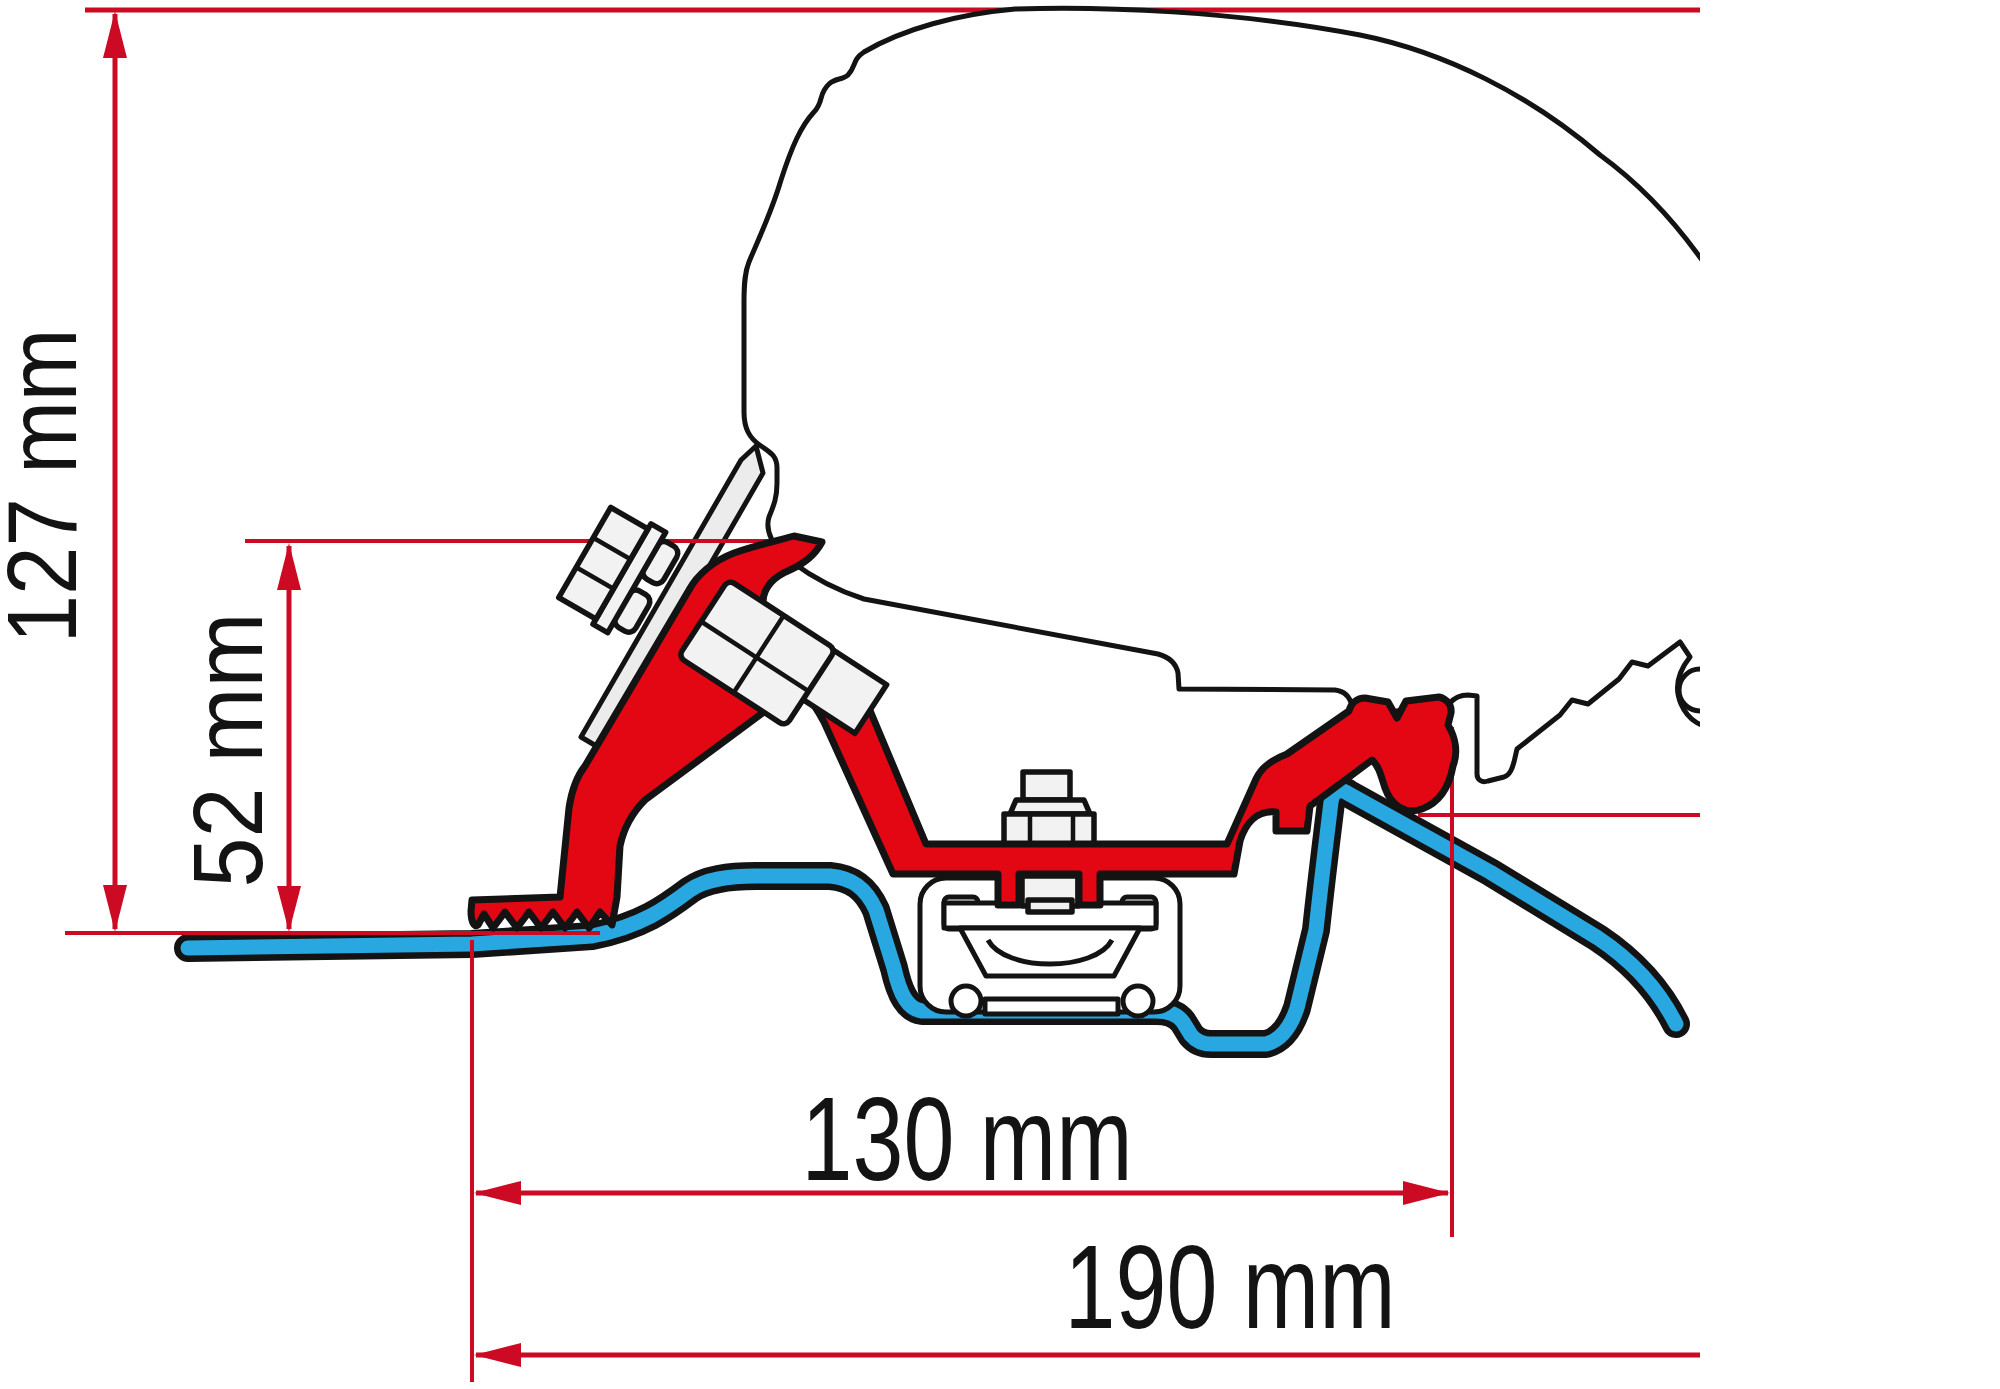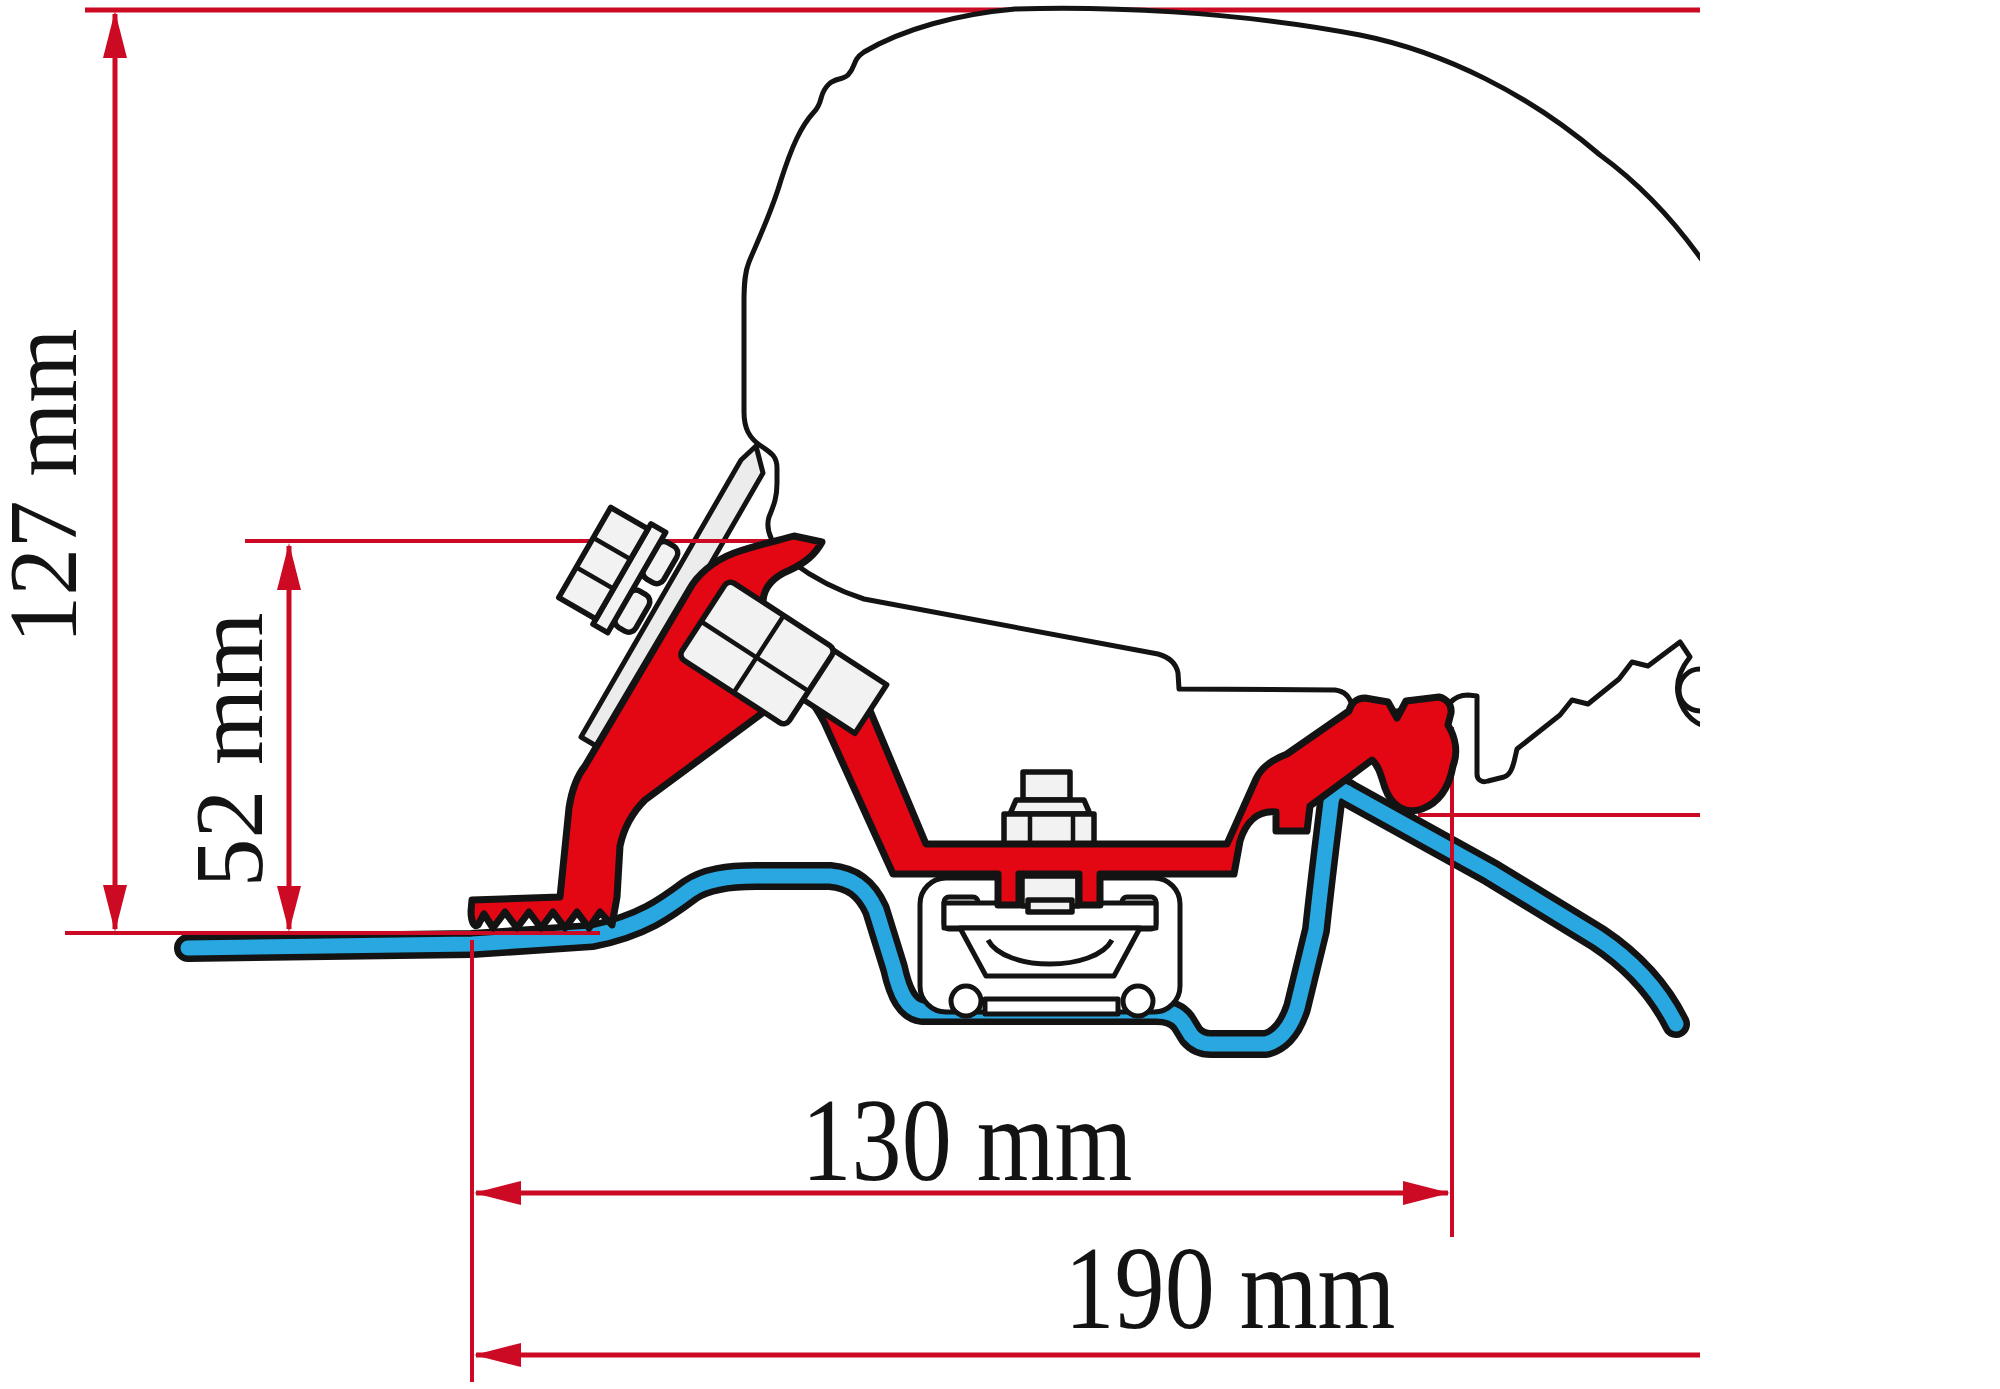--- a/index.html
+++ b/index.html
@@ -1,17 +1,17 @@
 <!DOCTYPE html>
 <html style="--dimension_red: #cc0a24; --bracket_red: #e30613; --roof_blue: #29a7e0; --outline_black: #131313; --plate_gray: #ececec; --background: #ffffff;"><head>
 <meta charset="utf-8">
 <style>
   html,body{margin:0;padding:0;background:#fff;}
   .page{width:1700px;height:1389px;position:relative;background:var(--background,#fff);overflow:hidden;
-        font-family:Liberation Serif, serif;}
+        font-family:Liberation Sans, sans-serif;}
   svg{display:block;}
   .dim-line{stroke:var(--dimension_red,#cc0a24);stroke-width:5;fill:none;}
   .dim-line.thin{stroke-width:4;}
   .dim-arrow{fill:var(--dimension_red,#cc0a24);stroke:none;}
   .outline{fill:#ffffff;stroke:var(--outline_black,#131313);stroke-width:5;stroke-linejoin:round;}
   .outline.nofill{fill:none;}
   .gray{fill:var(--plate_gray,#ececec);stroke:var(--outline_black,#131313);stroke-width:5;stroke-linejoin:round;}
   .bracket-shape{fill:var(--bracket_red,#e30613);stroke:var(--outline_black,#131313);stroke-width:7;stroke-linejoin:round;}
   .blue-under{fill:none;stroke:var(--outline_black,#131313);stroke-width:28;stroke-linecap:round;stroke-linejoin:round;}
   .blue-over{fill:none;stroke:var(--roof_blue,#29a7e0);stroke-width:15;stroke-linecap:round;stroke-linejoin:round;}

